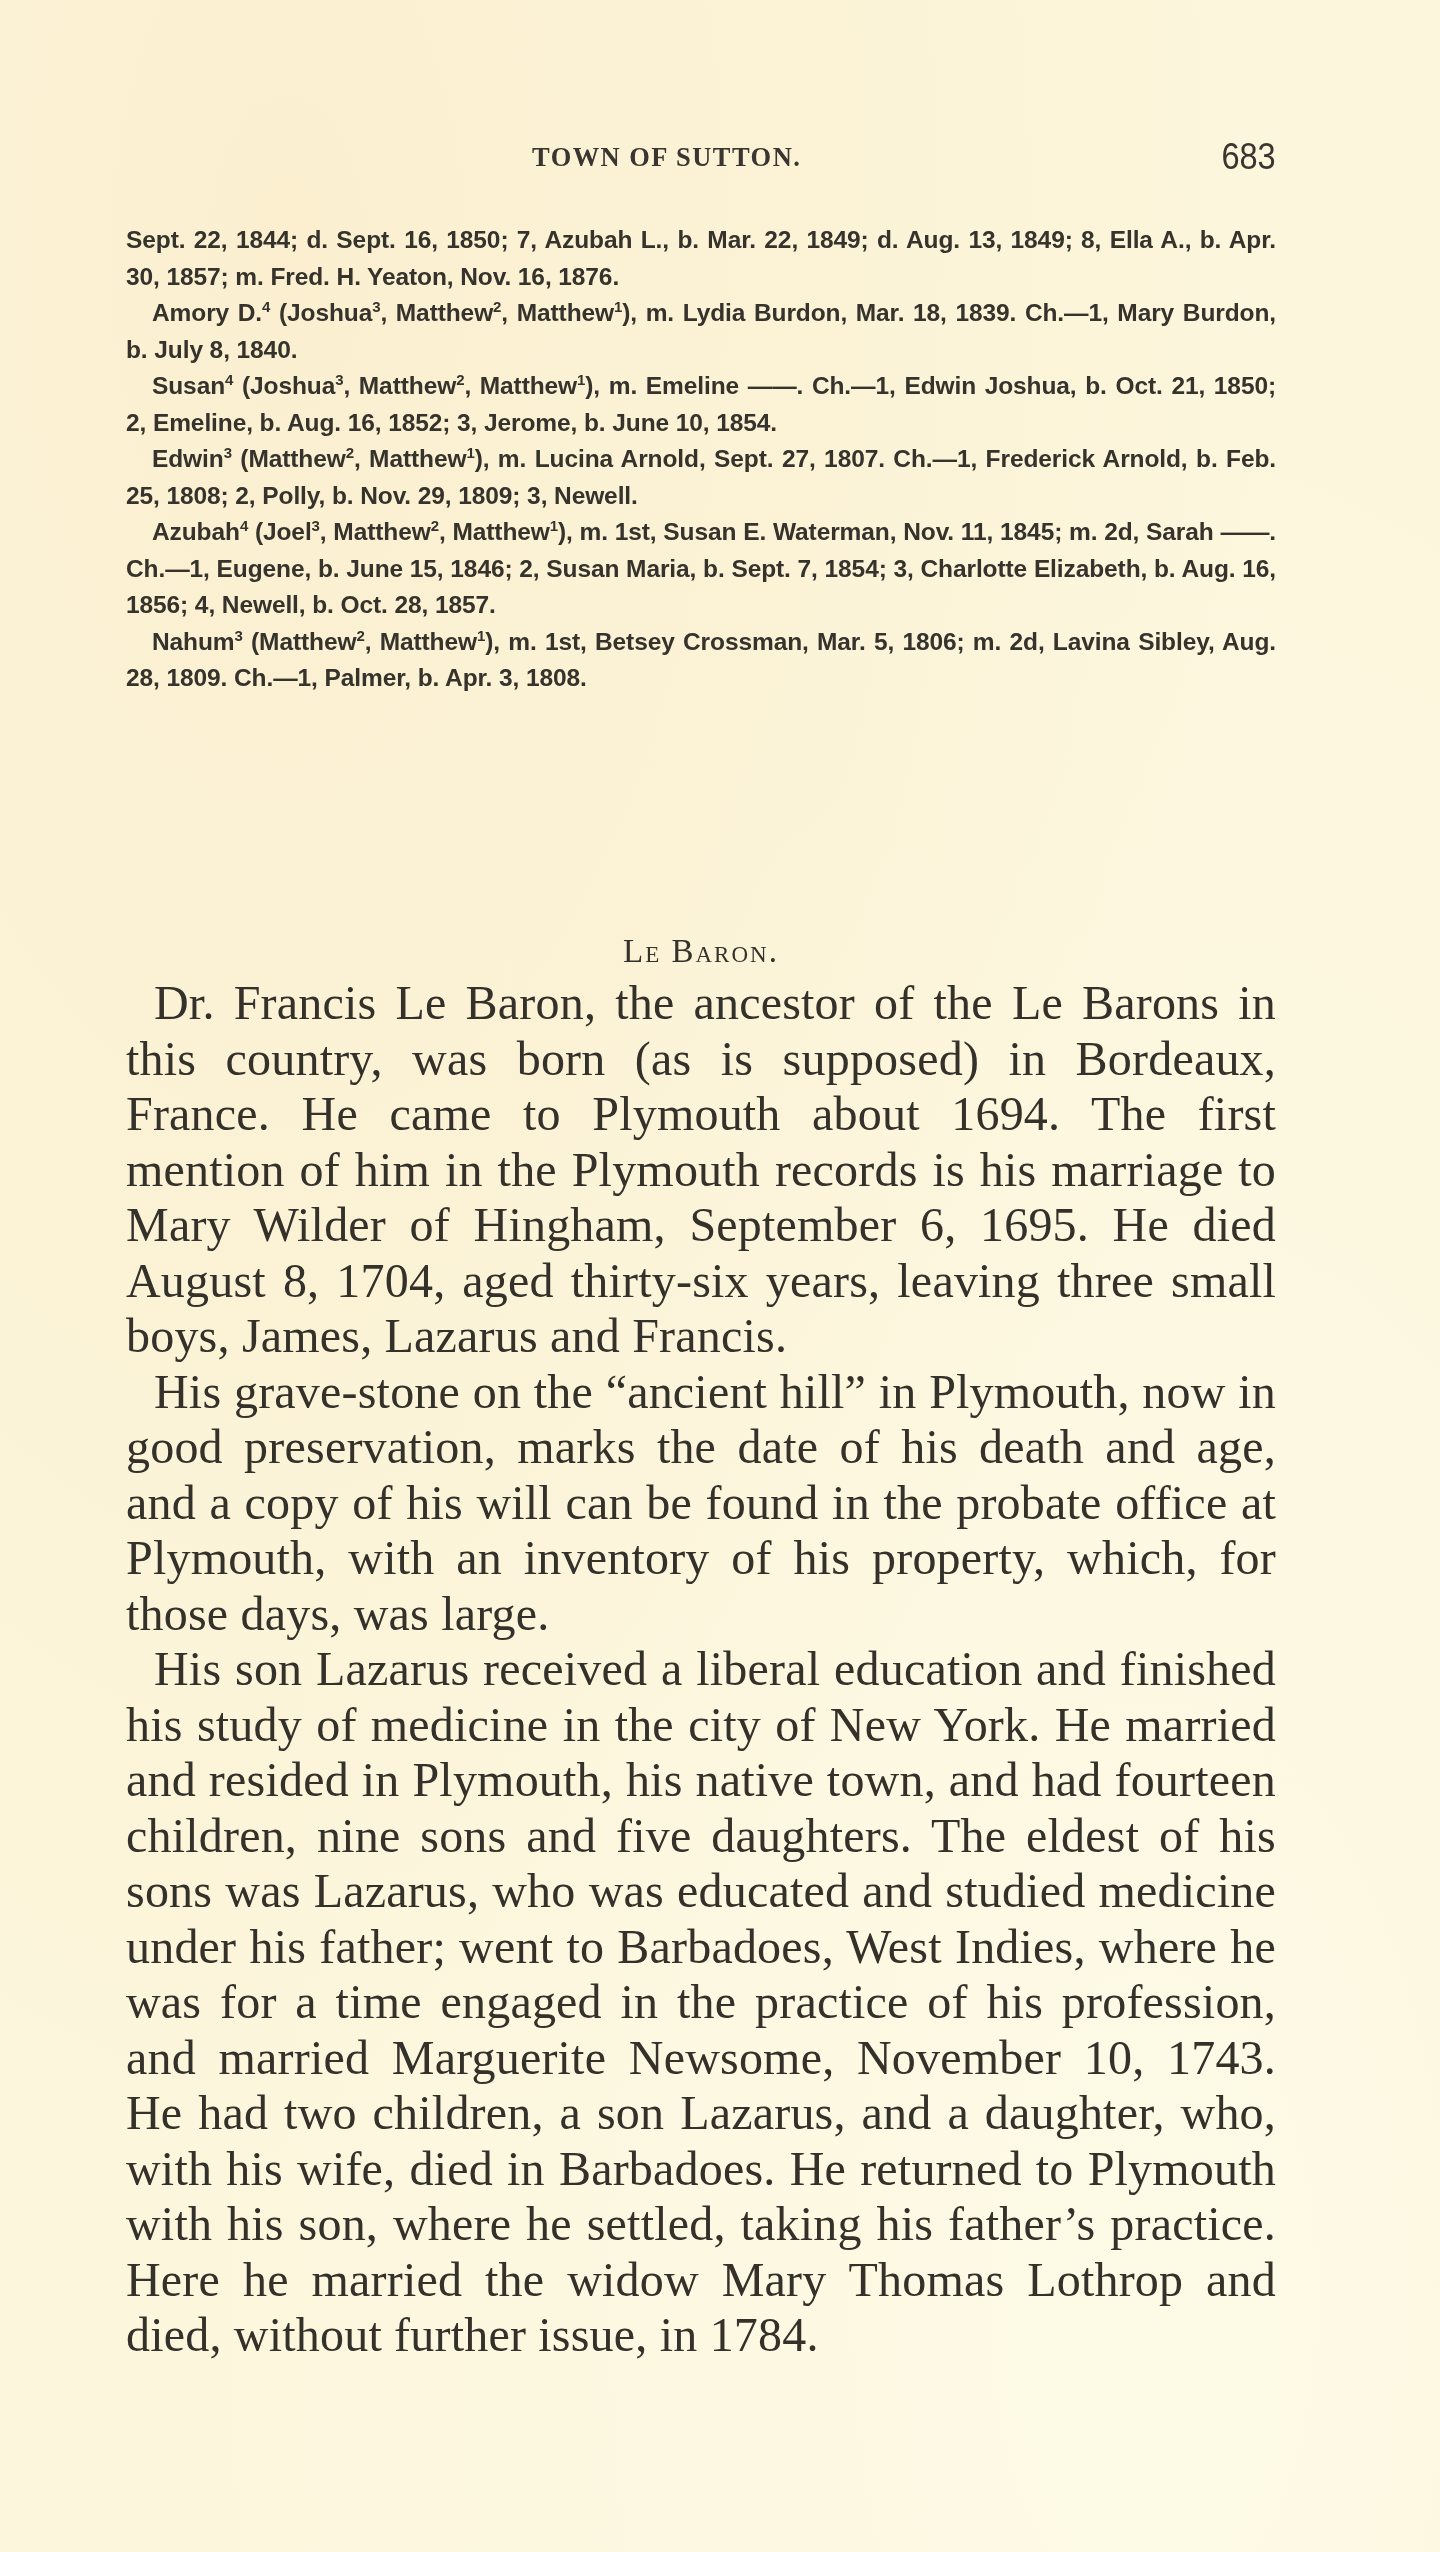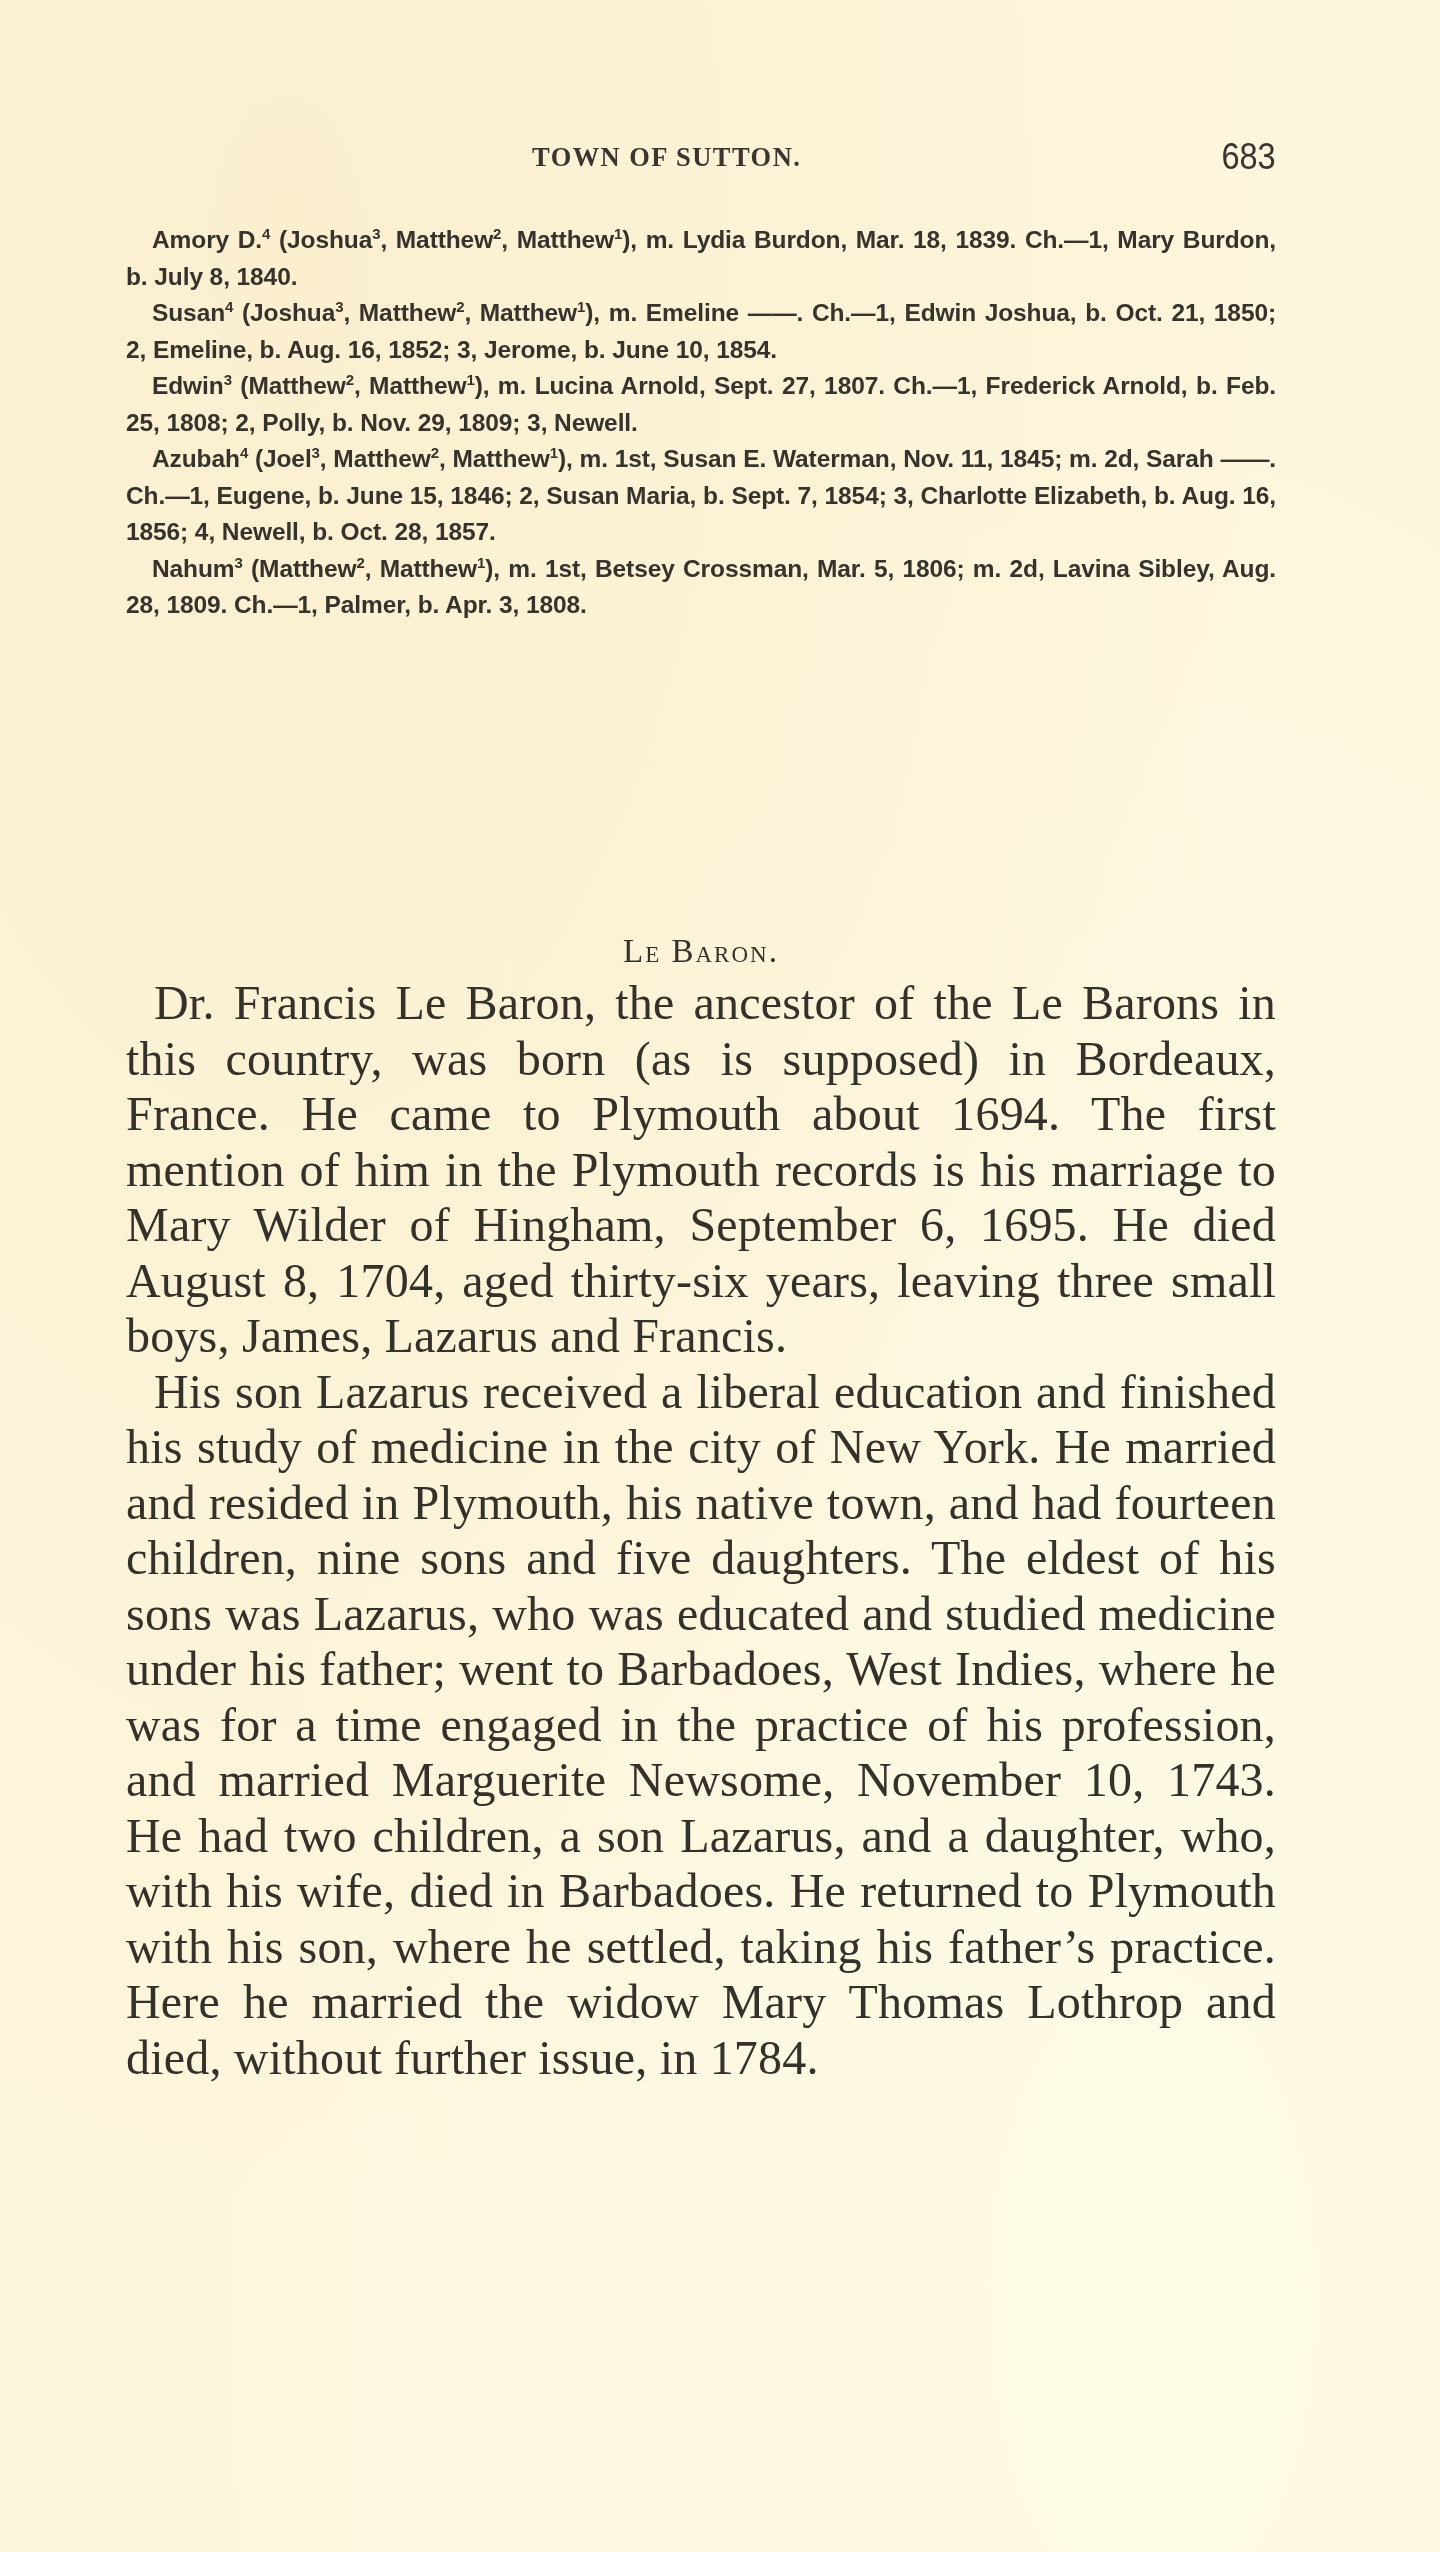--- a/index.html
+++ b/index.html
@@ -111,27 +111,29 @@
 <body>
 
 <div class="page">
 
   <div class="running-head">
     <span class="running-title">TOWN OF SUTTON.</span>
     <span class="page-number">683</span>
   </div>
 
   <div class="small-print" id="genealogy">
+      <p><span>Sept. 22, 1844;  d. Sept. 16, 1850;  7, Azubah L., b. Mar. 22, 1849;  d. Aug. 13, 1849; 8, Ella A., b. Apr. 30, 1857; m. Fred. H. Yeaton, Nov. 16, 1876.</span></p>
       <p class="indent"><span>Amory D.</span><sup>4</sup><span> (Joshua</span><sup>3</sup><span>, Matthew</span><sup>2</sup><span>, Matthew</span><sup>1</sup><span>), m. Lydia Burdon, Mar. 18, 1839.  Ch.—1, Mary Burdon, b. July 8, 1840.</span></p>
       <p class="indent"><span>Susan</span><sup>4</sup><span> (Joshua</span><sup>3</sup><span>, Matthew</span><sup>2</sup><span>, Matthew</span><sup>1</sup><span>), m. Emeline ——.  Ch.—1, Edwin Joshua, b. Oct. 21, 1850;  2, Emeline, b. Aug. 16, 1852;  3, Jerome, b. June 10, 1854.</span></p>
       <p class="indent"><span>Edwin</span><sup>3</sup><span> (Matthew</span><sup>2</sup><span>, Matthew</span><sup>1</sup><span>), m. Lucina Arnold, Sept. 27, 1807.  Ch.—1, Frederick Arnold, b. Feb. 25, 1808; 2, Polly, b. Nov. 29, 1809; 3, Newell.</span></p>
       <p class="indent"><span>Azubah</span><sup>4</sup><span> (Joel</span><sup>3</sup><span>, Matthew</span><sup>2</sup><span>, Matthew</span><sup>1</sup><span>), m. 1st, Susan E. Waterman, Nov. 11, 1845; m. 2d, Sarah ——.  Ch.—1, Eugene, b. June 15, 1846; 2, Susan Maria, b. Sept. 7, 1854;  3, Charlotte Elizabeth, b. Aug. 16, 1856;  4, Newell, b. Oct. 28, 1857.</span></p>
       <p class="indent"><span>Nahum</span><sup>3</sup><span> (Matthew</span><sup>2</sup><span>, Matthew</span><sup>1</sup><span>), m. 1st, Betsey Crossman, Mar. 5, 1806; m. 2d, Lavina Sibley, Aug. 28, 1809.  Ch.—1, Palmer, b. Apr. 3, 1808.</span></p>
     </div>
 
   <div class="section-heading">Le Baron.</div>
 
   <div class="large-print">
     <p>Dr. Francis Le Baron, the ancestor of the Le Barons in this country, was born (as is supposed) in Bordeaux, France. He came to Plymouth about 1694.  The first mention of him in the Plymouth records is his marriage to Mary Wilder of Hingham, September 6, 1695.  He died August 8, 1704, aged thirty-six years, leaving three small boys, James, Lazarus and Francis.</p>
+    <p>His grave-stone on the “ancient hill” in Plymouth, now in good preservation, marks the date of his death and age, and a copy of his will can be found in the probate office at Plymouth, with an inventory of his property, which, for those days, was large.</p>
     <p>His son Lazarus received a liberal education and finished his study of medicine in the city of New York.  He married and resided in Plymouth, his native town, and had fourteen children, nine sons and five daughters.  The eldest of his sons was Lazarus, who was educated and studied medicine under his father; went to Barbadoes, West Indies, where he was for a time engaged in the practice of his profession, and married Marguerite Newsome, November 10, 1743.  He had two children, a son Lazarus, and a daughter, who, with his wife, died in Barbadoes.  He returned to Plymouth with his son, where he settled, taking his father’s practice.  Here he married the widow Mary Thomas Lothrop and died, without further issue, in 1784.</p>
   </div>
 
 </div>
 
 </body></html>

